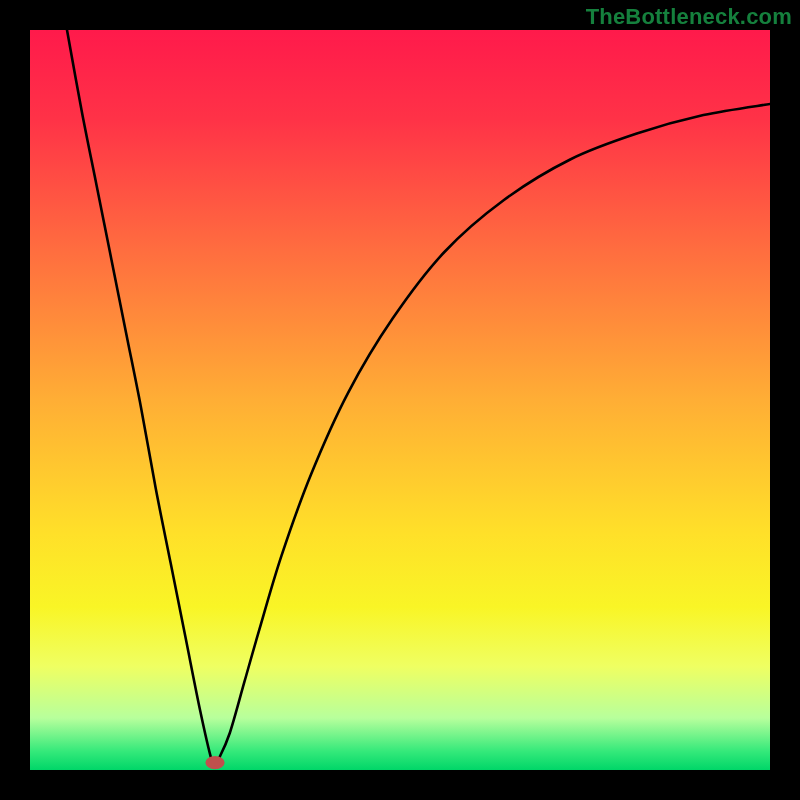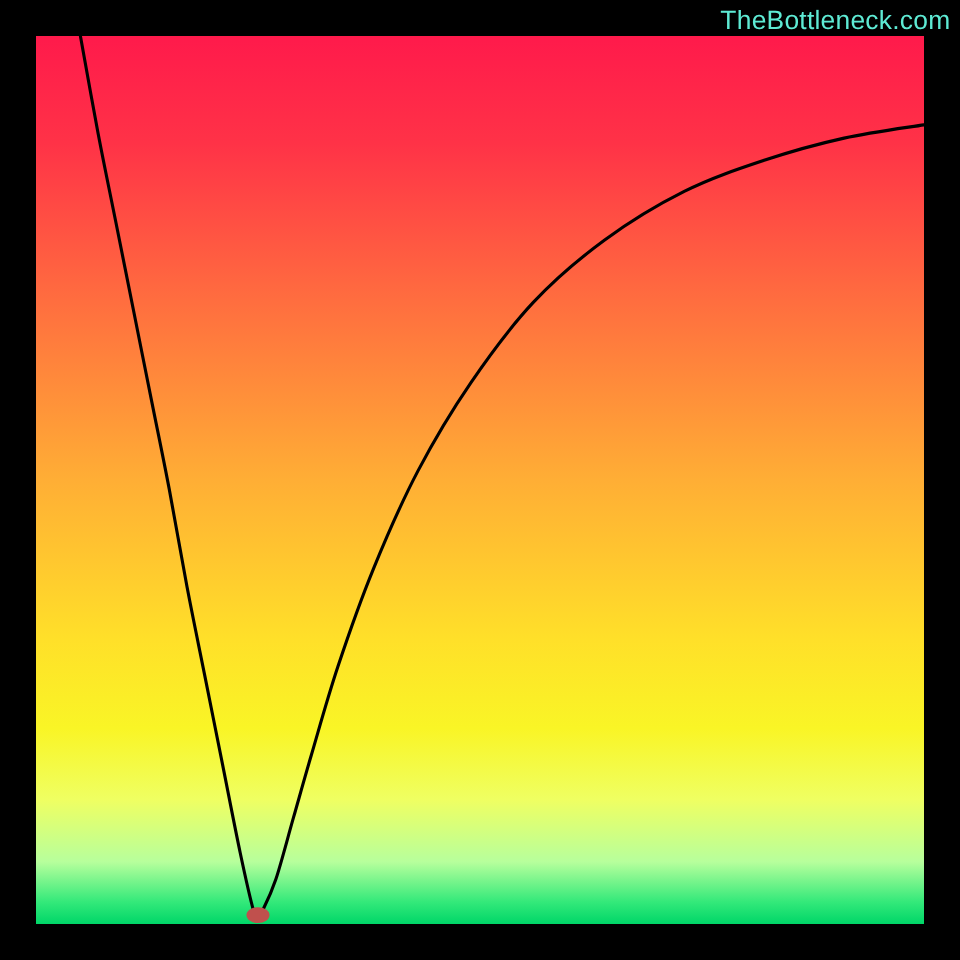--- a/index.html
+++ b/index.html
@@ -21,23 +21,23 @@
     position: absolute;
     left: 30px;
     top: 30px;
     width: 740px;
     height: 740px;
   }
   .watermark {
     position: absolute;
     top: 4px;
     right: 8px;
-    color: #5eead4;
+    color: #15803d;
     font-size: 22px;
-    font-weight: 400;
+    font-weight: 700;
     letter-spacing: 0.2px;
   }
   svg { display: block; }
 </style>
 </head>
 <body>
 
 <div class="outer">
   <div class="watermark">TheBottleneck.com</div>
   <div class="plot">

